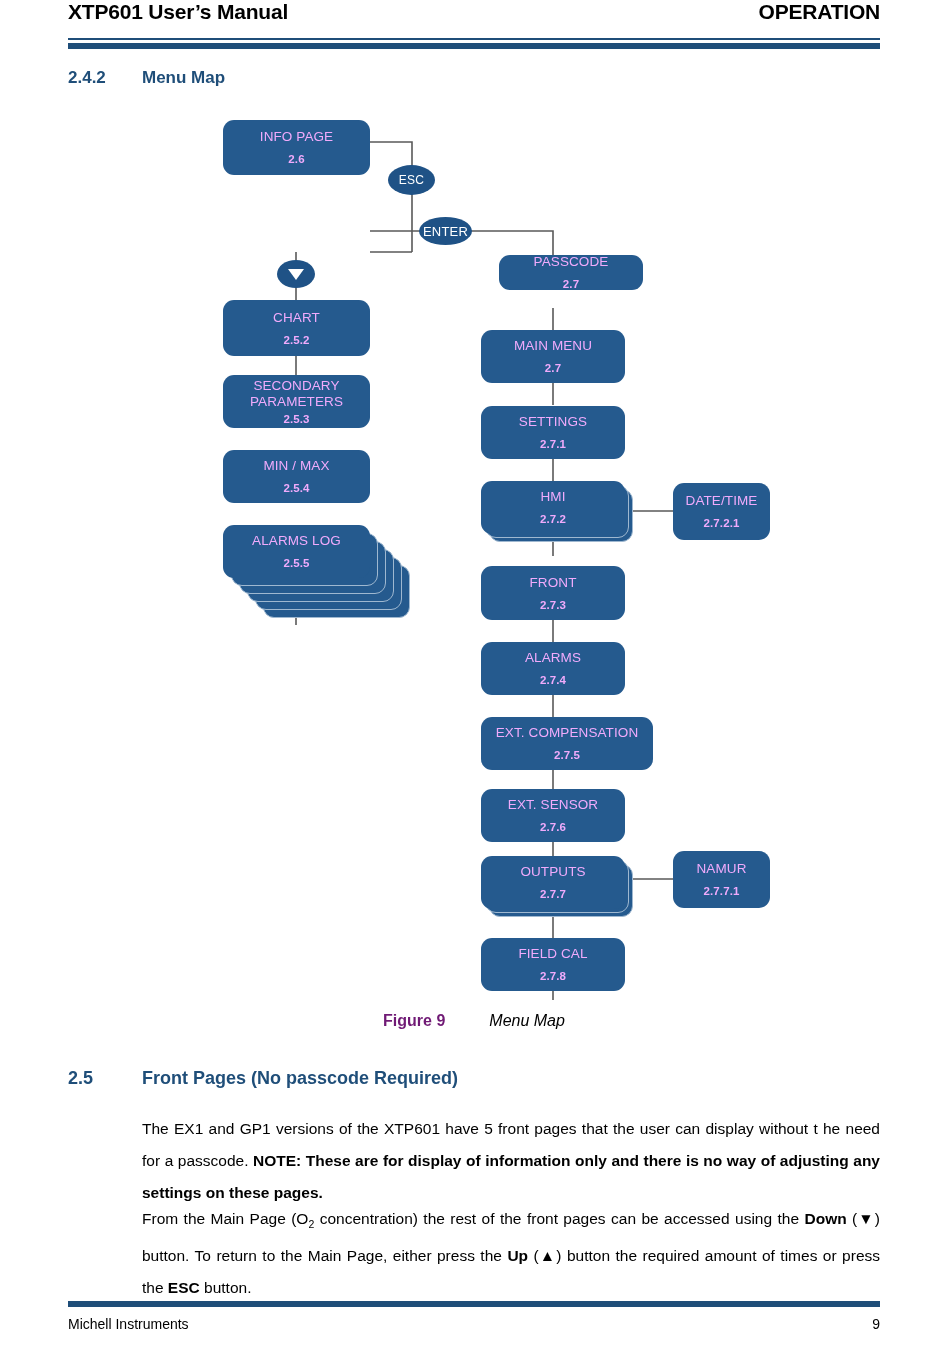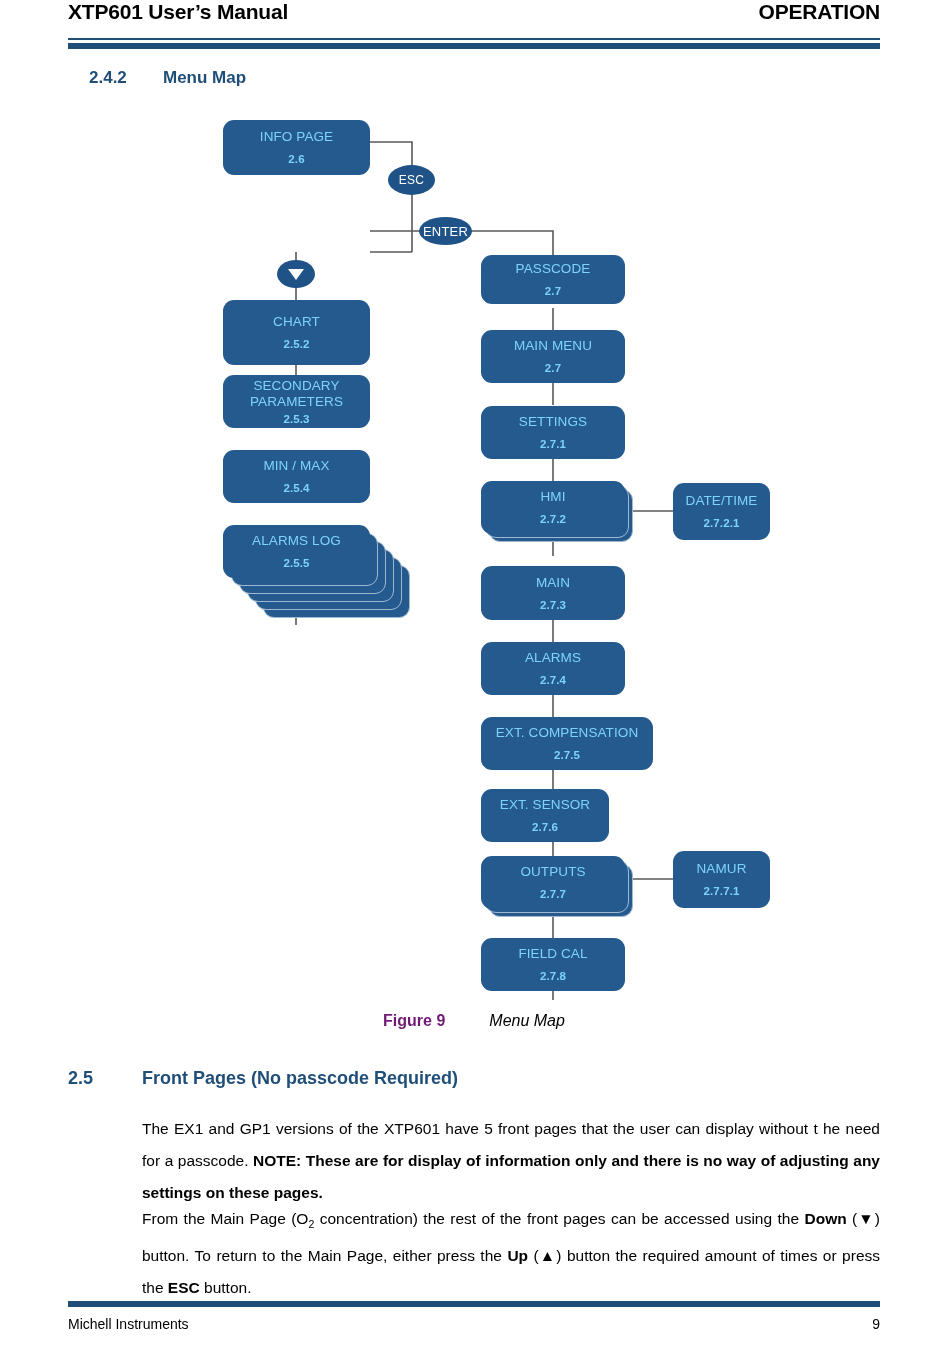--- a/index.html
+++ b/index.html
@@ -67,21 +67,20 @@
   .sec-heading {
     position: absolute;
     left: 68px;
     top: 68px;
     width: 812px;
     height: 24px;
     color: #1f4e79;
     font-size: 17px;
     font-weight: bold;
     display: flex;
-    margin-left: 21px;
   }
   .sec-num { width: 74px; flex: 0 0 74px; }
   .sec-title { flex: 1 1 auto; }
 
   
   .diagram {
     position: absolute;
     left: 0;
     top: 100px;
     width: 950px;
@@ -91,21 +90,21 @@
     position: absolute;
     left: 0; top: 0;
     width: 950px;
     height: 900px;
   }
 
   .node {
     position: absolute;
     background: #255a8e;
     border-radius: 11px;
-    color: #7dd3fc;
+    color: #f0abfc;
     display: flex;
     flex-direction: column;
     justify-content: center;
     box-sizing: border-box;
     padding: 2px 4px;
     z-index: 5;
   }
   .node .n-label {
     font-size: 13.5px;
     line-height: 16px;
@@ -280,21 +279,21 @@
 
 
     <div class="pill small" style="left:419px; top:117px; width:53px; height:28px;">
       <span>ENTER</span>
     </div>
 
     <div class="pill" style="left:277px; top:160px; width:38px; height:28px;">
       <span class="tri"></span>
     </div>
 
-    <div class="node" style="left:223px; top:200px; width:147px; height:65px;">
+    <div class="node" style="left:223px; top:200px; width:147px; height:56px;">
       <div class="n-label">CHART</div>
       <div class="n-num">2.5.2</div>
     </div>
 
     <div class="node two-line" style="left:223px; top:275px; width:147px; height:53px;">
       <div class="n-label">SECONDARY PARAMETERS</div>
       <div class="n-num">2.5.3</div>
     </div>
 
     <div class="node" style="left:223px; top:350px; width:147px; height:53px;">
@@ -305,21 +304,21 @@
     <div class="stack-layer" style="left:263px; top:465px; width:147px; height:53px;"></div>
     <div class="stack-layer" style="left:255px; top:457px; width:147px; height:53px;"></div>
     <div class="stack-layer" style="left:247px; top:449px; width:147px; height:53px;"></div>
     <div class="stack-layer" style="left:239px; top:441px; width:147px; height:53px;"></div>
     <div class="stack-layer" style="left:231px; top:433px; width:147px; height:53px;"></div>
     <div class="node" style="left:223px; top:425px; width:147px; height:53px;">
       <div class="n-label">ALARMS LOG</div>
       <div class="n-num">2.5.5</div>
     </div>
 
-    <div class="node" style="left:481px; top:155px; width:144px; height:49px;">
+    <div class="node" style="left:499px; top:155px; width:144px; height:35px;">
       <div class="n-label">PASSCODE</div>
       <div class="n-num">2.7</div>
     </div>
 
     <div class="node" style="left:481px; top:230px; width:144px; height:53px;">
       <div class="n-label">MAIN MENU</div>
       <div class="n-num">2.7</div>
     </div>
 
     <div class="node" style="left:481px; top:306px; width:144px; height:53px;">
@@ -333,35 +332,35 @@
       <div class="n-label">HMI</div>
       <div class="n-num">2.7.2</div>
     </div>
 
     <div class="node" style="left:673px; top:383px; width:97px; height:57px;">
       <div class="n-label">DATE/TIME</div>
       <div class="n-num">2.7.2.1</div>
     </div>
 
     <div class="node" style="left:481px; top:466px; width:144px; height:54px;">
-      <div class="n-label">MAIN</div>
+      <div class="n-label">FRONT</div>
       <div class="n-num">2.7.3</div>
     </div>
 
     <div class="node" style="left:481px; top:542px; width:144px; height:53px;">
       <div class="n-label">ALARMS</div>
       <div class="n-num">2.7.4</div>
     </div>
 
     <div class="node" style="left:481px; top:617px; width:172px; height:53px;">
       <div class="n-label">EXT. COMPENSATION</div>
       <div class="n-num">2.7.5</div>
     </div>
 
-    <div class="node" style="left:481px; top:689px; width:128px; height:53px;">
+    <div class="node" style="left:481px; top:689px; width:144px; height:53px;">
       <div class="n-label">EXT. SENSOR</div>
       <div class="n-num">2.7.6</div>
     </div>
 
     <div class="stack-layer" style="left:489px; top:764px; width:144px; height:53px;"></div>
     <div class="stack-layer" style="left:485px; top:760px; width:144px; height:53px;"></div>
     <div class="node" style="left:481px; top:756px; width:144px; height:53px;">
       <div class="n-label">OUTPUTS</div>
       <div class="n-num">2.7.7</div>
     </div>

